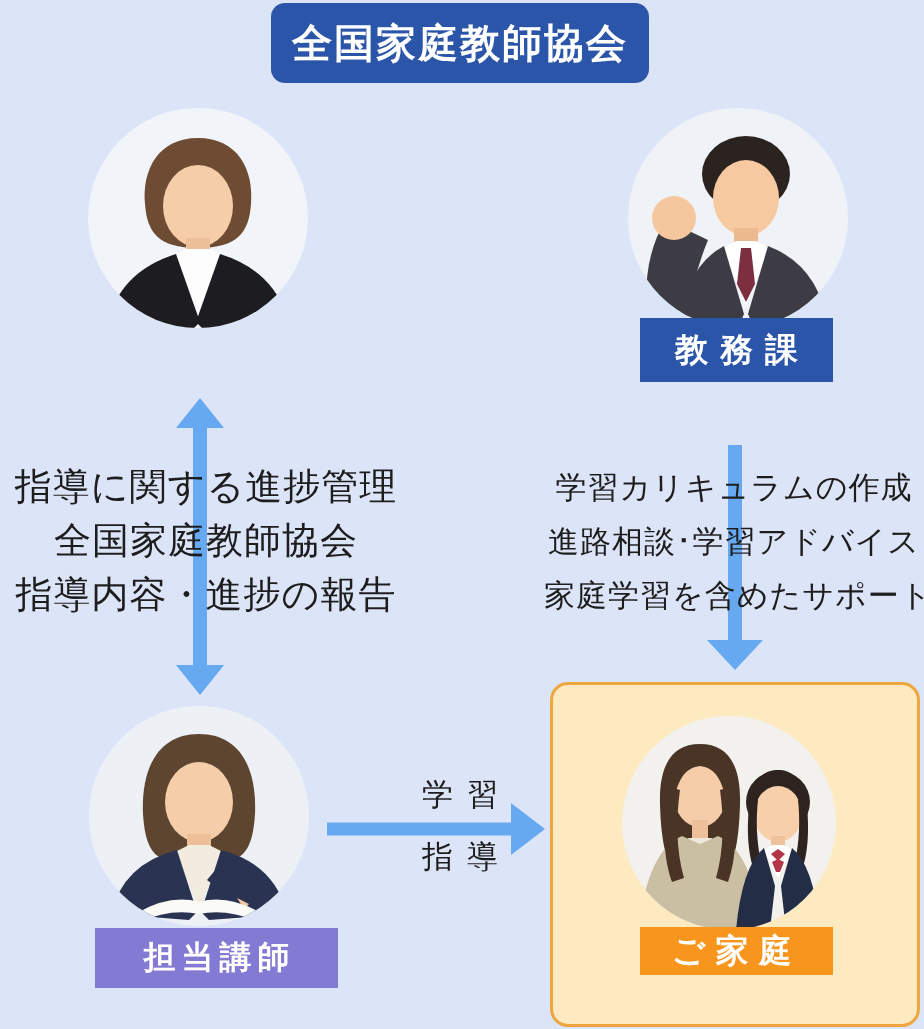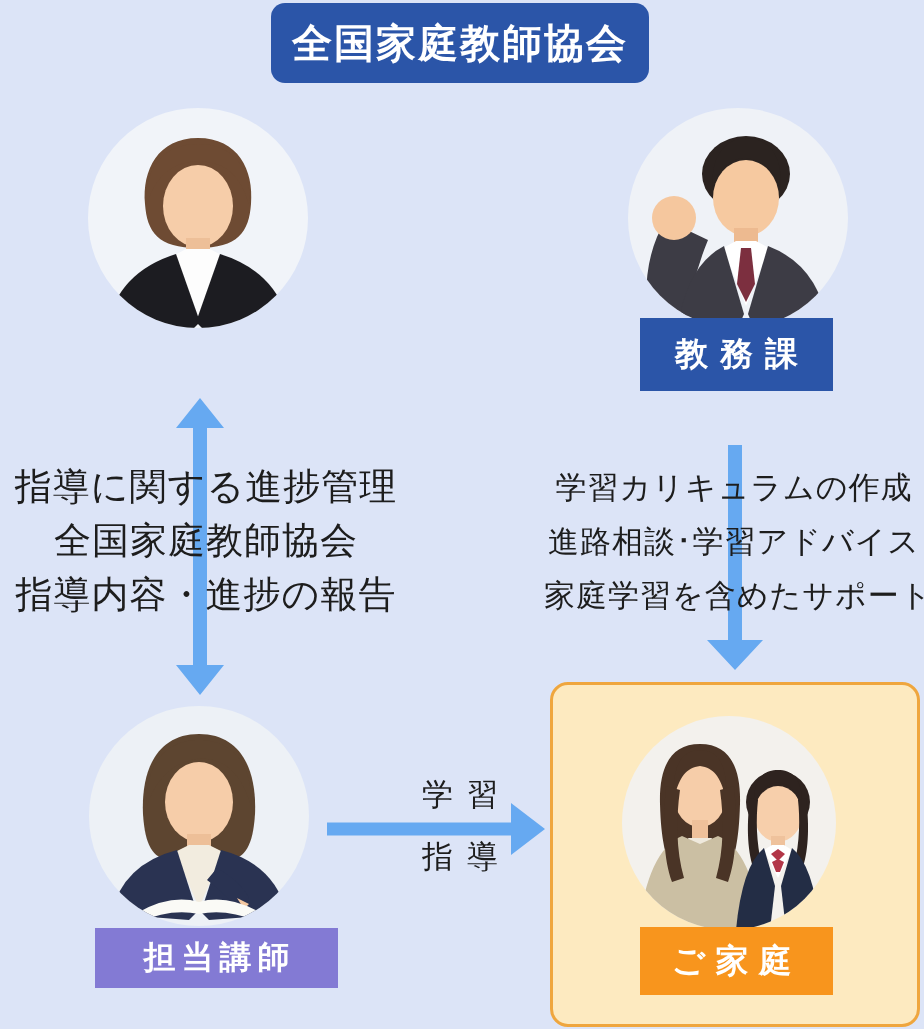--- a/index.html
+++ b/index.html
@@ -21,23 +21,23 @@
   .photo svg{display:block;width:100%;height:100%}
   .photo-coordinator{left:88px;top:108px;width:220px;height:220px}
   .photo-academic{left:628px;top:108px;width:220px;height:220px}
   .photo-instructor{left:89px;top:706px;width:220px;height:220px}
   .photo-family{left:622px;top:716px;width:214px;height:214px;z-index:2}
 
   
   .plate{position:absolute;display:flex;align-items:center;justify-content:center;
     color:#fff;font-weight:bold;z-index:3;white-space:nowrap}
   .plate-coordinator{left:35px;top:318px;width:361px;height:61px;background:var(--primary-blue);font-size:34px;letter-spacing:2px}
-  .plate-academic{left:640px;top:318px;width:193px;height:73px;background:var(--primary-blue);font-size:33px;letter-spacing:12px;padding-left:12px}
+  .plate-academic{left:640px;top:318px;width:193px;height:64px;background:var(--primary-blue);font-size:33px;letter-spacing:12px;padding-left:12px}
   .plate-instructor{left:95px;top:928px;width:243px;height:60px;background:var(--instructor-purple);font-size:32px;letter-spacing:6px;padding-left:6px}
-  .plate-family{left:640px;top:927px;width:193px;height:68px;background:var(--family-orange);font-size:33px;letter-spacing:10px;}
+  .plate-family{left:640px;top:927px;width:193px;height:48px;background:var(--family-orange);font-size:33px;letter-spacing:10px;}
 
   
   .family-box{position:absolute;left:550px;top:682px;width:370px;height:345px;
     background:var(--family-box-fill);border:3px solid var(--family-box-border);border-radius:18px;z-index:1}
 
   
   .arrow{position:absolute;color:var(--arrow-blue);z-index:1}
   .arrow-vertical-double{left:176px;top:398px;width:48px;height:297px}
   .arrow-down{left:707px;top:445px;width:56px;height:225px}
   .arrow-right{left:327px;top:803px;width:218px;height:52px}

